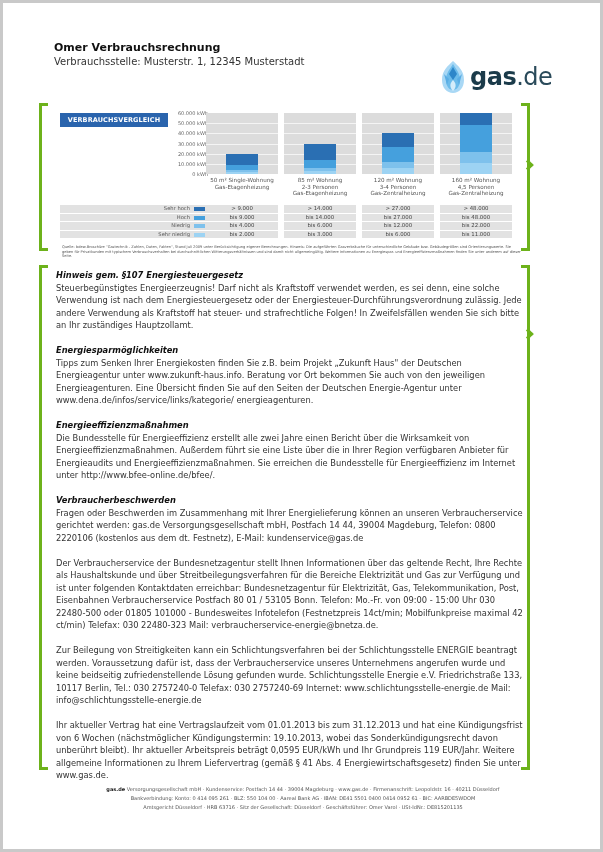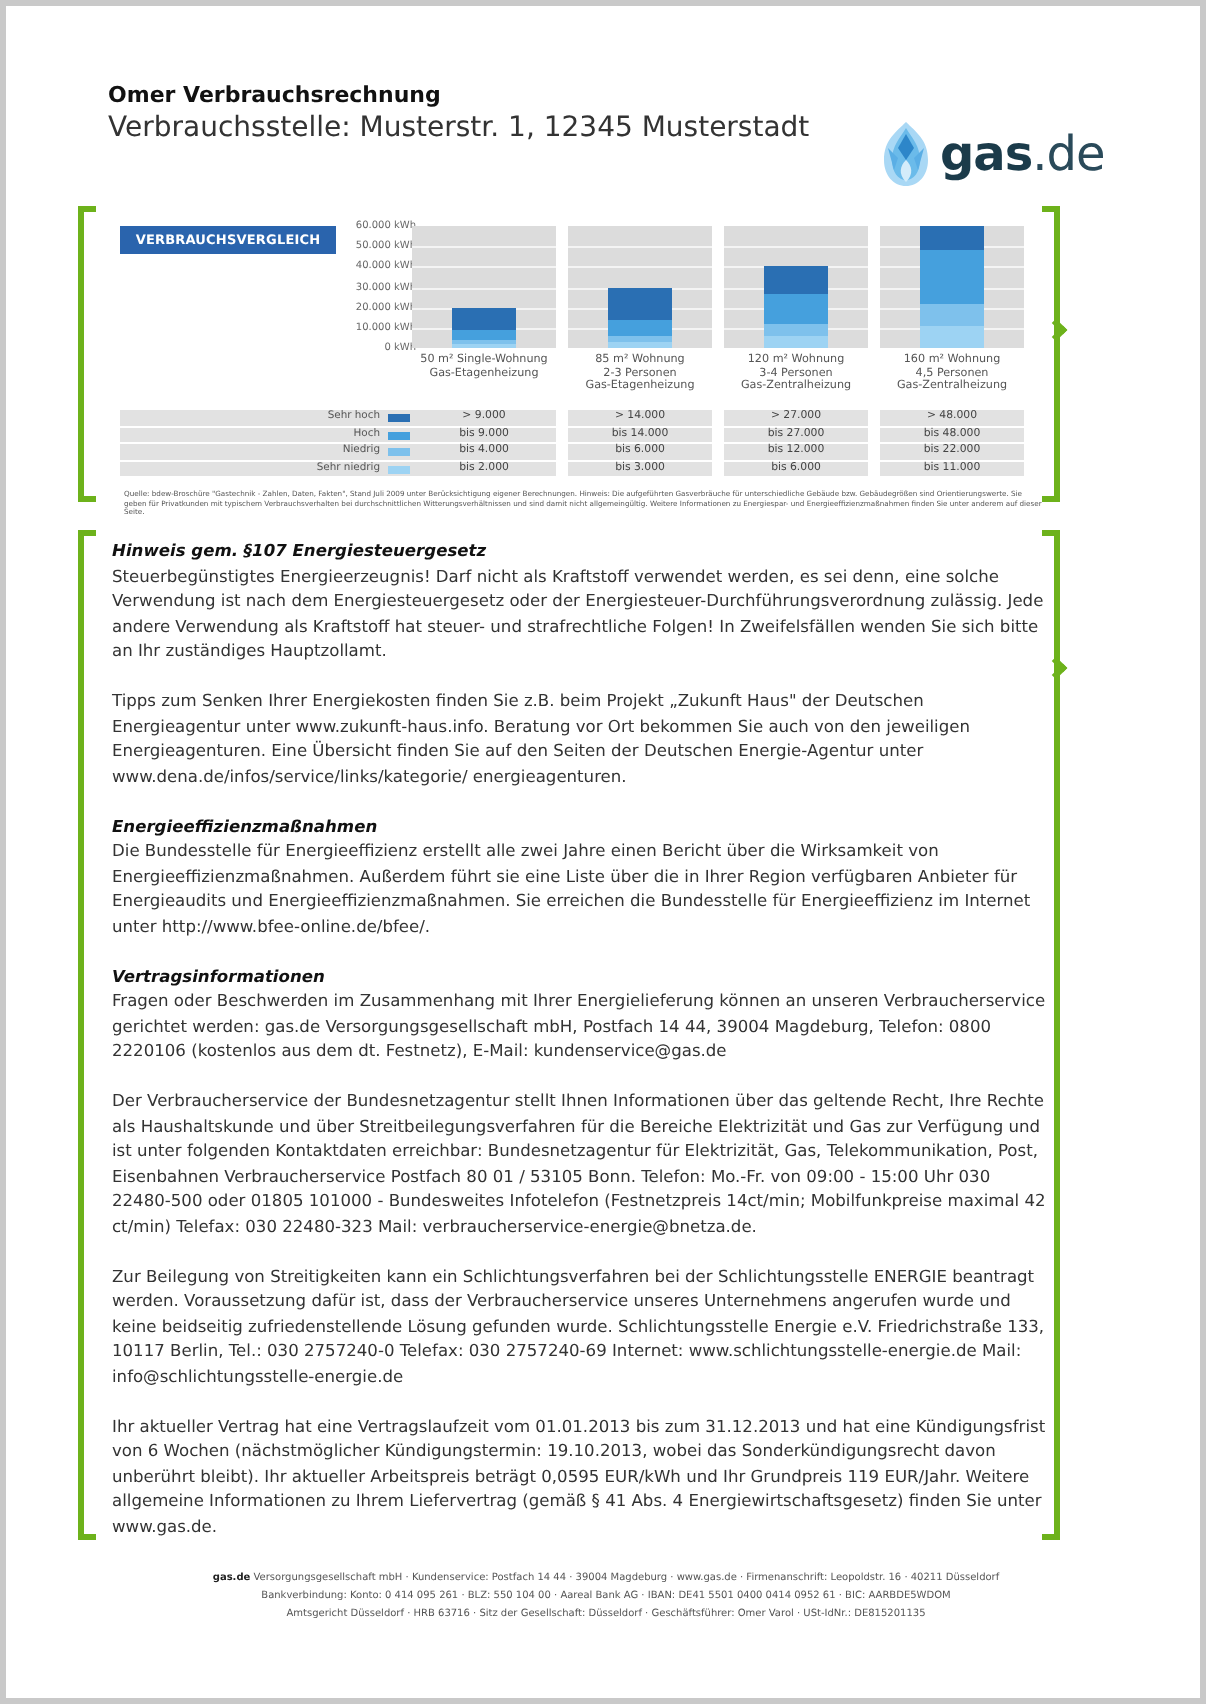--- a/index.html
+++ b/index.html
@@ -1,20 +1,20 @@
 <!DOCTYPE html>
 <html><head>
 <meta charset="utf-8">
 <style>
   * { box-sizing: border-box; margin: 0; padding: 0; }
   html, body { width: 603px; height: 852px; overflow: hidden; }
   body { background: #c9c9c9; font-family: "DejaVu Sans", sans-serif; color: #222; }
   .page { position: absolute; left: 3px; top: 3px; width: 597px; height: 846px; background: #fff; }
   .hdr-title { position: absolute; left: 51px; top: 38px; font-size: 11px; font-weight: bold; color: #111; }
-  .hdr-sub { position: absolute; left: 51px; top: 53px; font-size: 14px; color: #333; }
+  .hdr-sub { position: absolute; left: 51px; top: 53px; font-size: 10px; color: #333; }
   .logo { position: absolute; left: 437px; top: 57px; height: 34px; display: flex; align-items: center; }
   .logo-text { font-family: "DejaVu Sans", sans-serif; font-size: 24px; color: #1b3b4a; letter-spacing: -0.5px; margin-left: 4px; }
   .logo-text b { font-weight: bold; }
   .logo-text span.de { font-weight: normal; color: #2a4a5a; }
 
   
   .br { position: absolute; border-color: #6db21b; border-style: solid; }
   .br-left { border-width: 3px 0 3px 3px; width: 9px; }
   .br-right { border-width: 3px 3px 3px 0; width: 9px; }
   .br-notch { position: absolute; width: 8px; height: 8px; border-right: 3px solid #6db21b; border-top: 3px solid #6db21b; transform: rotate(45deg); }
@@ -170,28 +170,29 @@
   <div class="br br-left" style="left:36px; top:262px; height:505px;"></div>
   <div class="br br-right" style="left:518px; top:262px; height:505px;"></div>
   <div class="br-notch" style="left:521px; top:327px;"></div>
 
   <div class="content" id="content" style="top:266px;">
       <div>
         <h3>Hinweis gem. §107 Energiesteuergesetz</h3>
         <p>Steuerbegünstigtes Energieerzeugnis! Darf nicht als Kraftstoff verwendet werden, es sei denn, eine solche Verwendung ist nach dem Energiesteuergesetz oder der Energiesteuer-Durchführungsverordnung zulässig. Jede andere Verwendung als Kraftstoff hat steuer- und strafrechtliche Folgen! In Zweifelsfällen wenden Sie sich bitte an Ihr zuständiges Hauptzollamt.</p>
       </div>
       <div style="margin-top: 12.5px;">
+        <h3>Energiesparmöglichkeiten</h3>
         <p>Tipps zum Senken Ihrer Energiekosten finden Sie z.B. beim Projekt „Zukunft Haus" der Deutschen Energieagentur unter www.zukunft-haus.info. Beratung vor Ort bekommen Sie auch von den jeweiligen Energieagenturen. Eine Übersicht finden Sie auf den Seiten der Deutschen Energie-Agentur unter www.dena.de/infos/service/links/kategorie/ energieagenturen.</p>
       </div>
       <div style="margin-top: 12.5px;">
         <h3>Energieeffizienzmaßnahmen</h3>
         <p>Die Bundesstelle für Energieeffizienz erstellt alle zwei Jahre einen Bericht über die Wirksamkeit von Energieeffizienzmaßnahmen. Außerdem führt sie eine Liste über die in Ihrer Region verfügbaren Anbieter für Energieaudits und Energieeffizienzmaßnahmen. Sie erreichen die Bundesstelle für Energieeffizienz im Internet unter http://www.bfee-online.de/bfee/.</p>
       </div>
       <div style="margin-top: 12.5px;">
-        <h3>Vertragsinformationen</h3>
+        <h3>Verbraucherbeschwerden</h3>
         <p>Fragen oder Beschwerden im Zusammenhang mit Ihrer Energielieferung können an unseren Verbraucherservice gerichtet werden: gas.de Versorgungsgesellschaft mbH, Postfach 14 44, 39004 Magdeburg, Telefon: 0800 2220106 (kostenlos aus dem dt. Festnetz), E-Mail: kundenservice@gas.de</p>
         <p style="margin-top: 12.5px;">Der Verbraucherservice der Bundesnetzagentur stellt Ihnen Informationen über das geltende Recht, Ihre Rechte als Haushaltskunde und über Streitbeilegungsverfahren für die Bereiche Elektrizität und Gas zur Verfügung und ist unter folgenden Kontaktdaten erreichbar: Bundesnetzagentur für Elektrizität, Gas, Telekommunikation, Post, Eisenbahnen Verbraucherservice  Postfach 80 01 / 53105 Bonn. Telefon: Mo.-Fr. von 09:00 - 15:00 Uhr 030 22480-500 oder 01805 101000 - Bundesweites Infotelefon (Festnetzpreis 14ct/min; Mobilfunkpreise maximal 42 ct/min) Telefax: 030 22480-323  Mail: verbraucherservice-energie@bnetza.de.</p>
         <p style="margin-top: 12.5px;">Zur Beilegung von Streitigkeiten kann ein Schlichtungsverfahren bei der Schlichtungsstelle ENERGIE beantragt werden. Voraussetzung dafür ist, dass der Verbraucherservice unseres Unternehmens angerufen wurde und keine beidseitig zufriedenstellende Lösung gefunden wurde. Schlichtungsstelle Energie e.V. Friedrichstraße 133, 10117 Berlin, Tel.: 030  2757240-0 Telefax: 030 2757240-69 Internet: www.schlichtungsstelle-energie.de Mail: info@schlichtungsstelle-energie.de</p>
       </div>
       <div style="margin-top: 12.5px;">
         <p>Ihr aktueller Vertrag hat eine Vertragslaufzeit  vom 01.01.2013 bis zum 31.12.2013 und hat eine Kündigungsfrist von 6 Wochen (nächstmöglicher Kündigungstermin: 19.10.2013, wobei das Sonderkündigungsrecht davon unberührt bleibt).  Ihr aktueller Arbeitspreis beträgt 0,0595 EUR/kWh und Ihr Grundpreis 119 EUR/Jahr. Weitere allgemeine Informationen zu Ihrem Liefervertrag (gemäß § 41 Abs. 4 Energiewirtschaftsgesetz) finden Sie unter www.gas.de.</p>
       </div>
     </div>
 
   <div class="footer">

